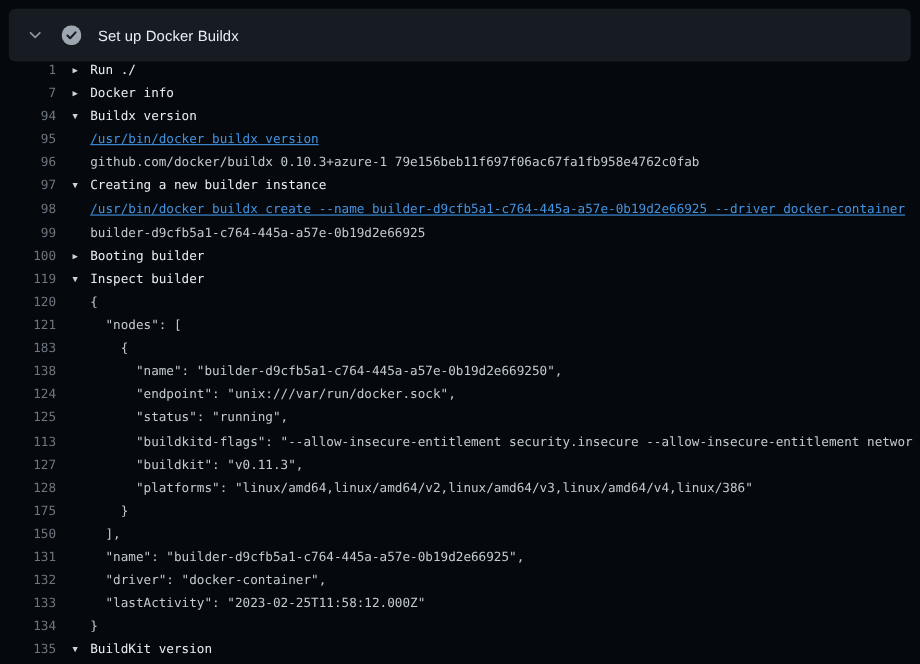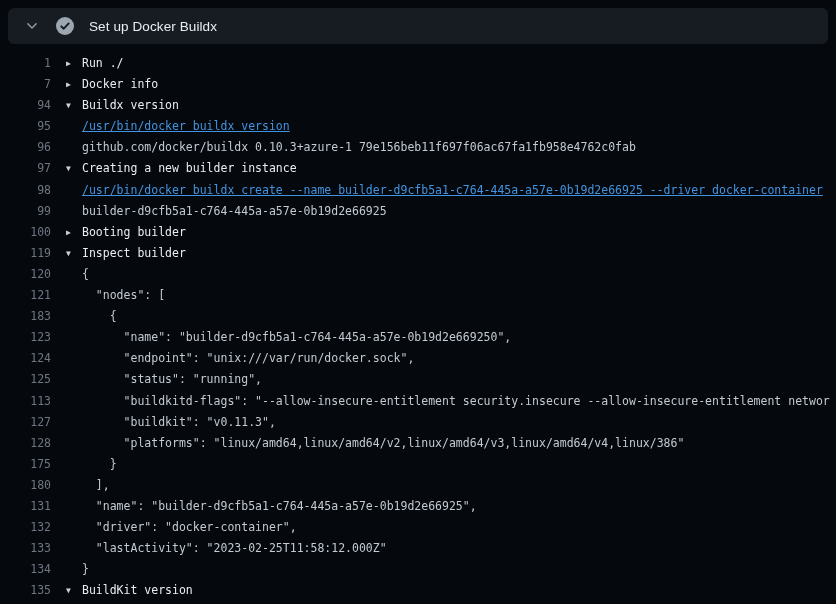--- a/index.html
+++ b/index.html
@@ -7,21 +7,21 @@
     --cmd:#4394e0; --out:#c2cad2; --group:#e9eef3; --marker:#ccd2d9;
   }
   *{box-sizing:border-box;}
   html,body{margin:0;padding:0;}
   body{
     width:836px;height:604px;overflow:hidden;position:relative;
     background:var(--page-bg);
     font-family:"Liberation Sans", sans-serif;
   }
   .step-header{
-    position:absolute;left:8px;top:8px;right:8px;height:36px;
+    position:absolute;left:8px;top:8px;right:8px;height:48px;
     background:var(--header-bg);border-radius:6px;
     display:flex;align-items:center;padding:0 17px;cursor:pointer;
   }
   .chev{flex:none;display:flex;align-items:center;margin-right:17px;}
   .status{flex:none;display:flex;align-items:center;margin-right:15px;}
   .step-title{
     color:#e6edf3;font-size:13.5px;font-weight:400;letter-spacing:0.1px;
   }
   .log{
     position:absolute;top:53px;left:0;right:0;
@@ -123,21 +123,21 @@
     <span class="num">121</span>
     <span class="marker"></span>
     <span class="txt">  "nodes": [</span>
   </div>
     <div class="row output">
     <span class="num">183</span>
     <span class="marker"></span>
     <span class="txt">    {</span>
   </div>
     <div class="row output">
-    <span class="num">123</span>
+    <span class="num">138</span>
     <span class="marker"></span>
     <span class="txt">      "name": "builder-d9cfb5a1-c764-445a-a57e-0b19d2e669250",</span>
   </div>
     <div class="row output">
     <span class="num">124</span>
     <span class="marker"></span>
     <span class="txt">      "endpoint": "unix:///var/run/docker.sock",</span>
   </div>
     <div class="row output">
     <span class="num">125</span>
@@ -158,21 +158,21 @@
     <span class="num">128</span>
     <span class="marker"></span>
     <span class="txt">      "platforms": "linux/amd64,linux/amd64/v2,linux/amd64/v3,linux/amd64/v4,linux/386"</span>
   </div>
     <div class="row output">
     <span class="num">175</span>
     <span class="marker"></span>
     <span class="txt">    }</span>
   </div>
     <div class="row output">
-    <span class="num">180</span>
+    <span class="num">150</span>
     <span class="marker"></span>
     <span class="txt">  ],</span>
   </div>
     <div class="row output">
     <span class="num">131</span>
     <span class="marker"></span>
     <span class="txt">  "name": "builder-d9cfb5a1-c764-445a-a57e-0b19d2e66925",</span>
   </div>
     <div class="row output">
     <span class="num">132</span>

